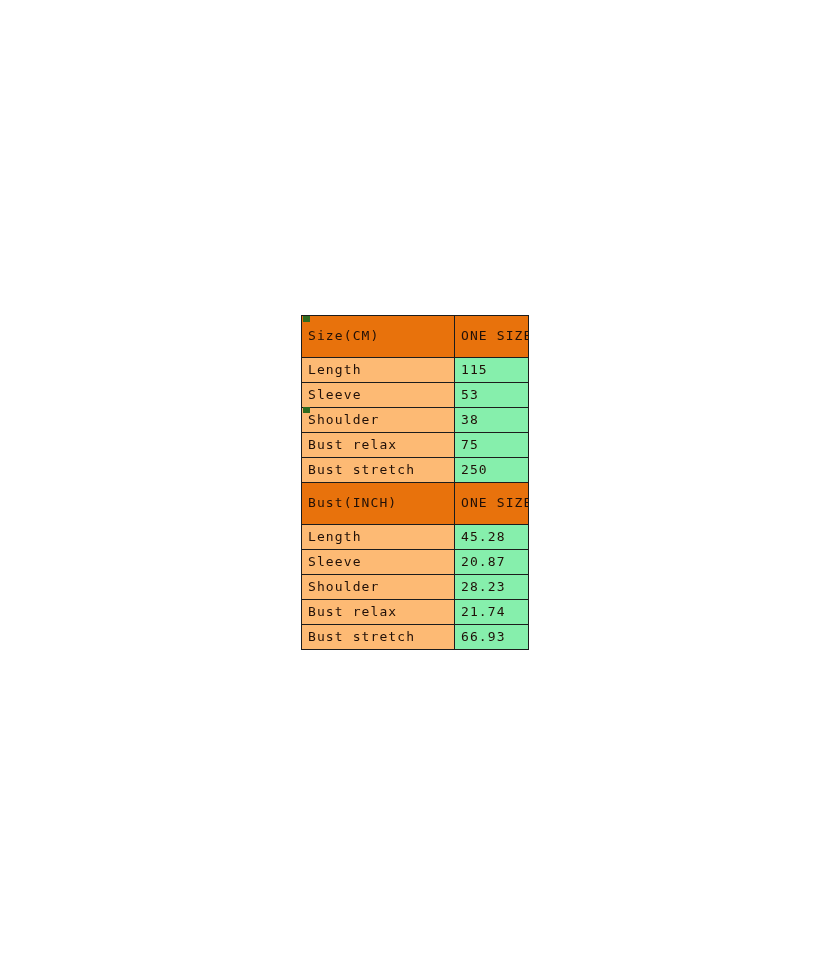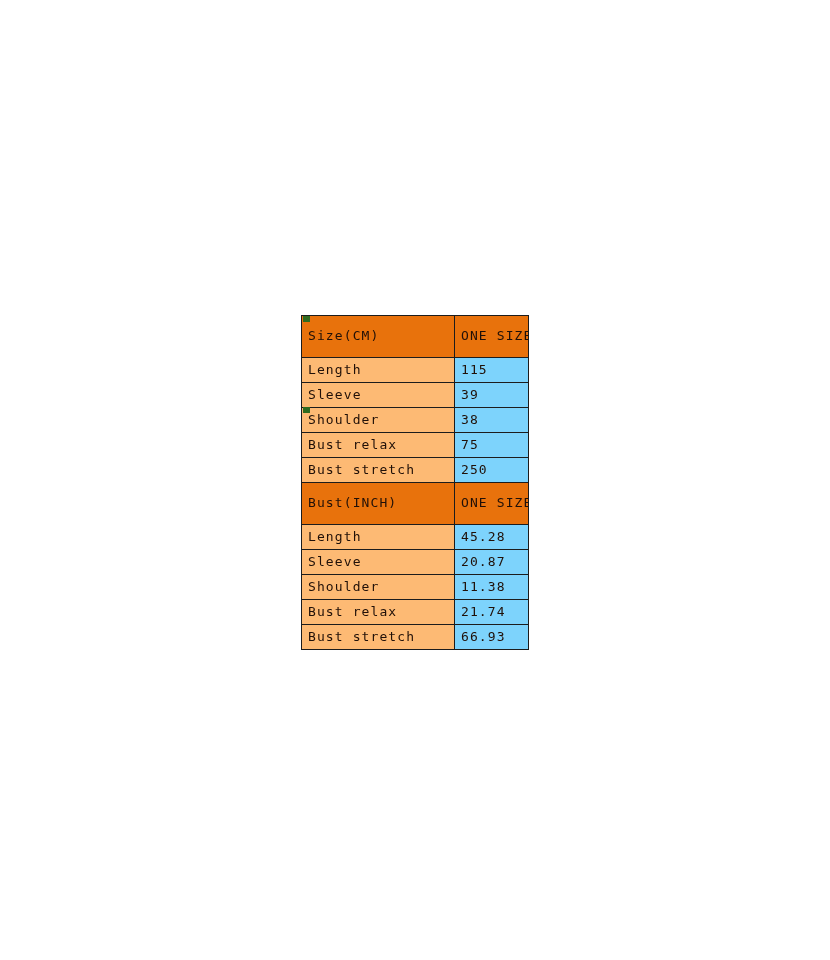--- a/index.html
+++ b/index.html
@@ -51,21 +51,21 @@
     background: #e8720c;
     height: 41px;
   }
 
   
   tr.data-row td.cell-label {
     background: #fdba74;
     height: 24px;
   }
   tr.data-row td.cell-value {
-    background: #7dd3fc;
+    background: #86efac;
     height: 24px;
     margin-left: 48px;
   }
 
   
   .speck {
     position: absolute;
     width: 7px;
     height: 6px;
     background: #2f6b20;
@@ -106,21 +106,21 @@
         <td class="cell-value">
           <span class="cell-inner">115</span>
         </td>
       </tr>
 
       <tr class="data-row">
         <td class="cell-label">
           <span class="cell-inner">Sleeve</span>
         </td>
         <td class="cell-value">
-          <span class="cell-inner">39</span>
+          <span class="cell-inner">53</span>
         </td>
       </tr>
 
       <tr class="data-row">
         <td class="cell-label">
           <span class="cell-inner">Shoulder</span>
         </td>
         <td class="cell-value">
           <span class="cell-inner">38</span>
         </td>
@@ -169,21 +169,21 @@
         <td class="cell-value">
           <span class="cell-inner">20.87</span>
         </td>
       </tr>
 
       <tr class="data-row">
         <td class="cell-label">
           <span class="cell-inner">Shoulder</span>
         </td>
         <td class="cell-value">
-          <span class="cell-inner">11.38</span>
+          <span class="cell-inner">28.23</span>
         </td>
       </tr>
 
       <tr class="data-row">
         <td class="cell-label">
           <span class="cell-inner">Bust relax</span>
         </td>
         <td class="cell-value">
           <span class="cell-inner">21.74</span>
         </td>

